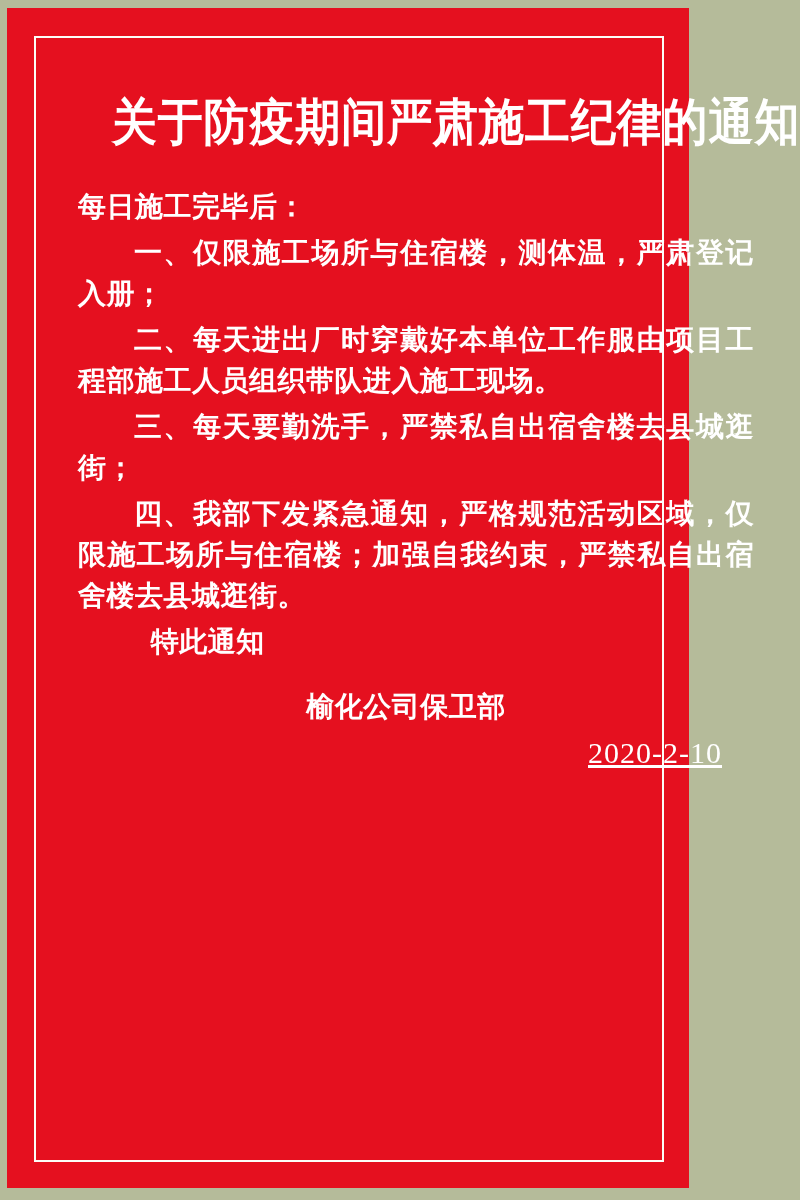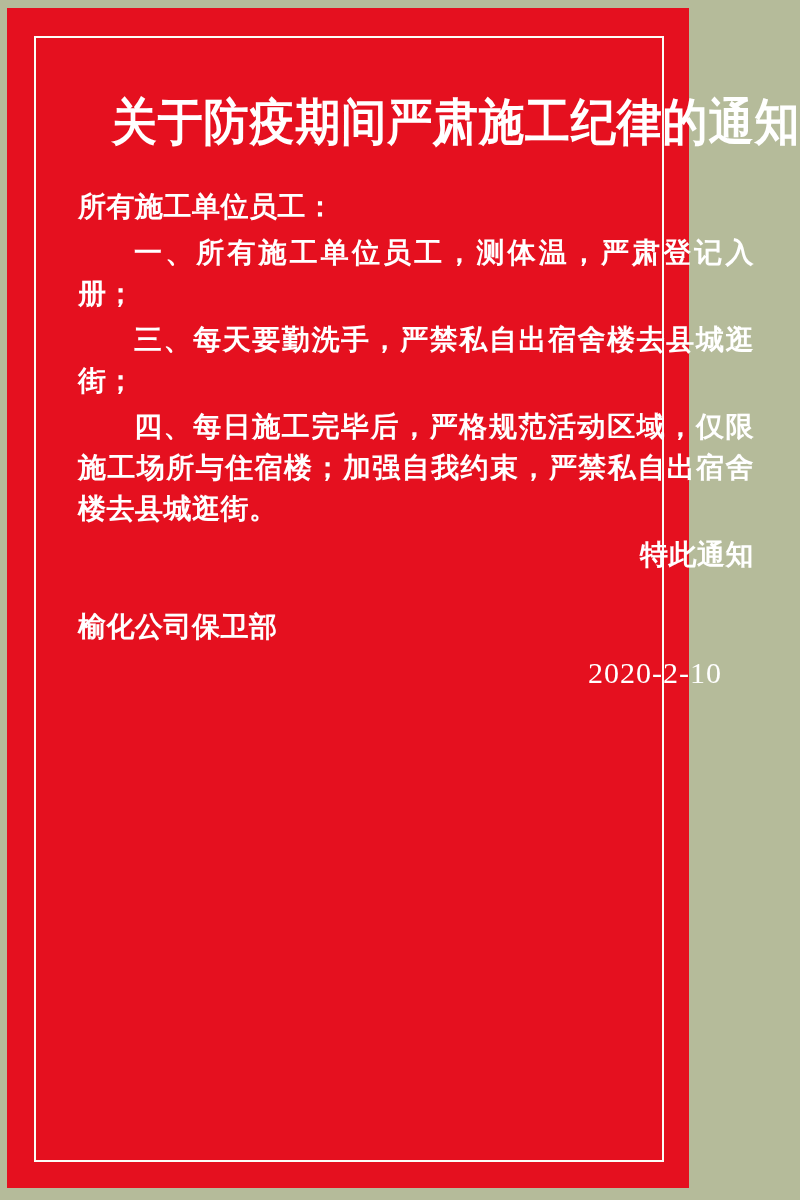--- a/index.html
+++ b/index.html
@@ -67,50 +67,52 @@
     margin: 0 0 5px 0;
   }
   p.salutation {
     text-indent: 0;
   }
   p.para {
     text-indent: 2em;
   }
   p.closing {
     text-indent: 2.6em;
-    text-align: right;
+    text-align: left;
   }
   p.signature {
-    text-align: left;
+    text-align: center;
     padding-right: 20px;
-    margin-top: 31px;
+    margin-top: 24px;
   }
   p.date-line {
     text-align: right;
     padding-right: 32px;
     margin-top: 4px;
     font-family: "Liberation Serif", serif;
     font-weight: normal;
     font-size: 30px;
     letter-spacing: 1px;
+    text-decoration: underline;
   }
 </style>
 </head>
 <body style="--border-green: #b5bb9a; --poster-red: #e5101f; --frame-white: #fdfdf8; --text-white: #ffffff;">
 
 <div class="poster">
   <div class="panel"></div>
   <div class="frame"></div>
   <div class="content">
     <h1 class="title">关于防疫期间严肃施工纪律的通知</h1>
     <div class="body-text">
-      <p class="salutation">所有施工单位员工：</p>
+      <p class="salutation">每日施工完毕后：</p>
       <div>
-          <p class="para">一、所有施工单位员工，测体温，严肃登记入册；</p>
+          <p class="para">一、仅限施工场所与住宿楼，测体温，严肃登记入册；</p>
+          <p class="para">二、每天进出厂时穿戴好本单位工作服由项目工程部施工人员组织带队进入施工现场。</p>
           <p class="para">三、每天要勤洗手，严禁私自出宿舍楼去县城逛街；</p>
-          <p class="para">四、每日施工完毕后，严格规范活动区域，仅限施工场所与住宿楼；加强自我约束，严禁私自出宿舍楼去县城逛街。</p>
+          <p class="para">四、我部下发紧急通知，严格规范活动区域，仅限施工场所与住宿楼；加强自我约束，严禁私自出宿舍楼去县城逛街。</p>
         </div>
       <p class="closing">特此通知</p>
       <p class="signature">榆化公司保卫部</p>
       <p class="date-line">2020-2-10</p>
     </div>
   </div>
 </div>
 
 </body></html>

